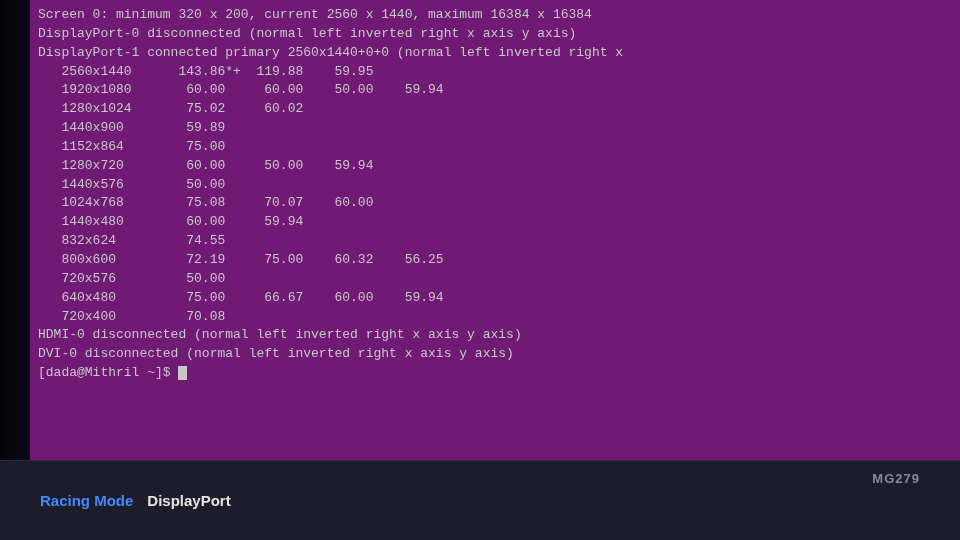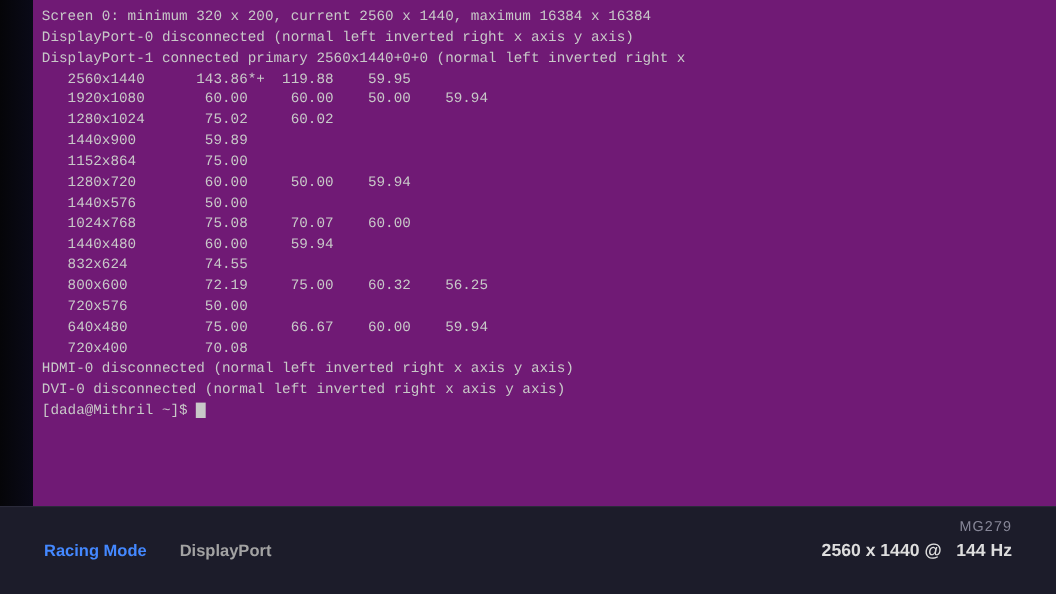--- a/index.html
+++ b/index.html
@@ -62,36 +62,36 @@
       gap: 0;
     }
 
     .osd-model {
       position: absolute;
       right: 40px;
       top: 10px;
       color: #888899;
       font-family: Arial, sans-serif;
       font-size: 13px;
-      font-weight: normal;
+      font-weight: bold;
       letter-spacing: 1px;
     }
 
     .osd-items {
       display: flex;
       align-items: center;
-      gap: 30px;
+      gap: 14px;
       width: 100%;
     }
 
     .osd-item {
       font-family: Arial, sans-serif;
       font-size: 15px;
       font-weight: bold;
-      color: #a3a3a3;
+      color: #e5e5e5;
     }
 
     .osd-item.active {
       color: #4488ff;
     }
 
     .osd-item.resolution {
       color: #dddddd;
       font-size: 16px;
       margin-left: auto;
@@ -138,19 +138,14 @@
 HDMI-0 disconnected (normal left inverted right x axis y axis)
 DVI-0 disconnected (normal left inverted right x axis y axis)
 [dada@Mithril ~]$ <span class="cursor"></span></div>
 </div>
 
 <div class="osd-bar">
   <div class="osd-model">MG279</div>
   <div class="osd-items">
     <div class="osd-item active">Racing Mode</div>
     <div class="osd-item">DisplayPort</div>
-    <div class="osd-item resolution">
-      <span>2560 x 1440 @</span>
-      &nbsp;
-      <span>144 Hz</span>
-    </div>
   </div>
 </div>
 
 </body></html>

